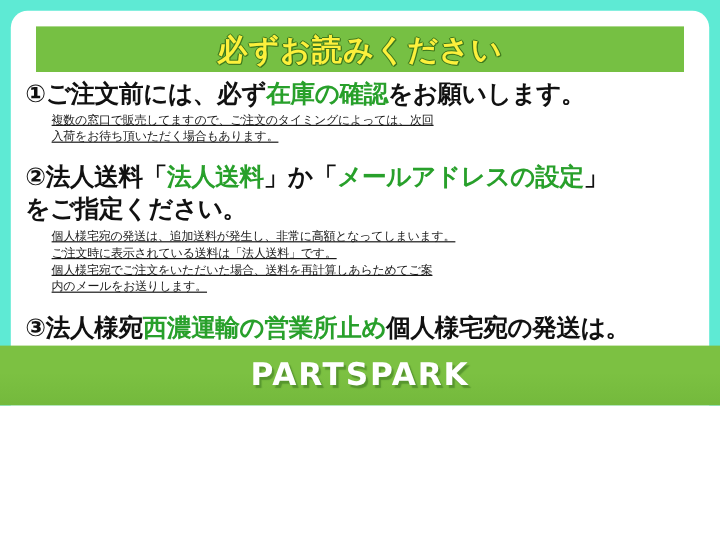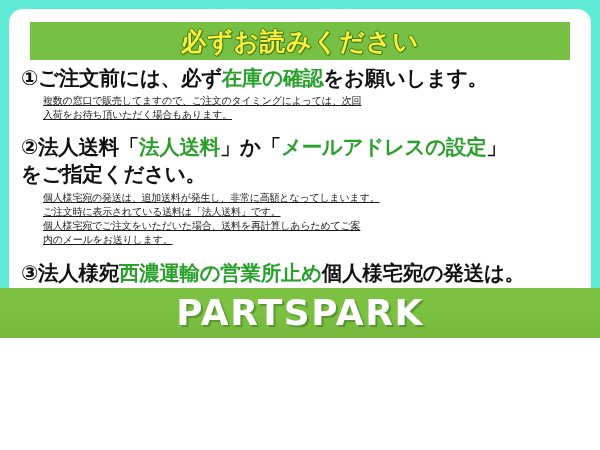--- a/index.html
+++ b/index.html
@@ -112,21 +112,21 @@
     bottom: 0;
     width: 600px;
     height: 50px;
     background: linear-gradient(to bottom, #7cc142 0%, #7cc142 45%, #74b93c 100%);
     display: flex;
     align-items: center;
     justify-content: center;
   }
   .brand {
     color: #ffffff;
-    font-size: 36px;
+    font-size: 26px;
     font-weight: bold;
     letter-spacing: 1.5px;
     line-height: 1;
     text-shadow: 2px 2px 1px rgba(45,100,25,0.45);
   }
 </style>
 </head>
 <body>
 
 <div class="banner">

